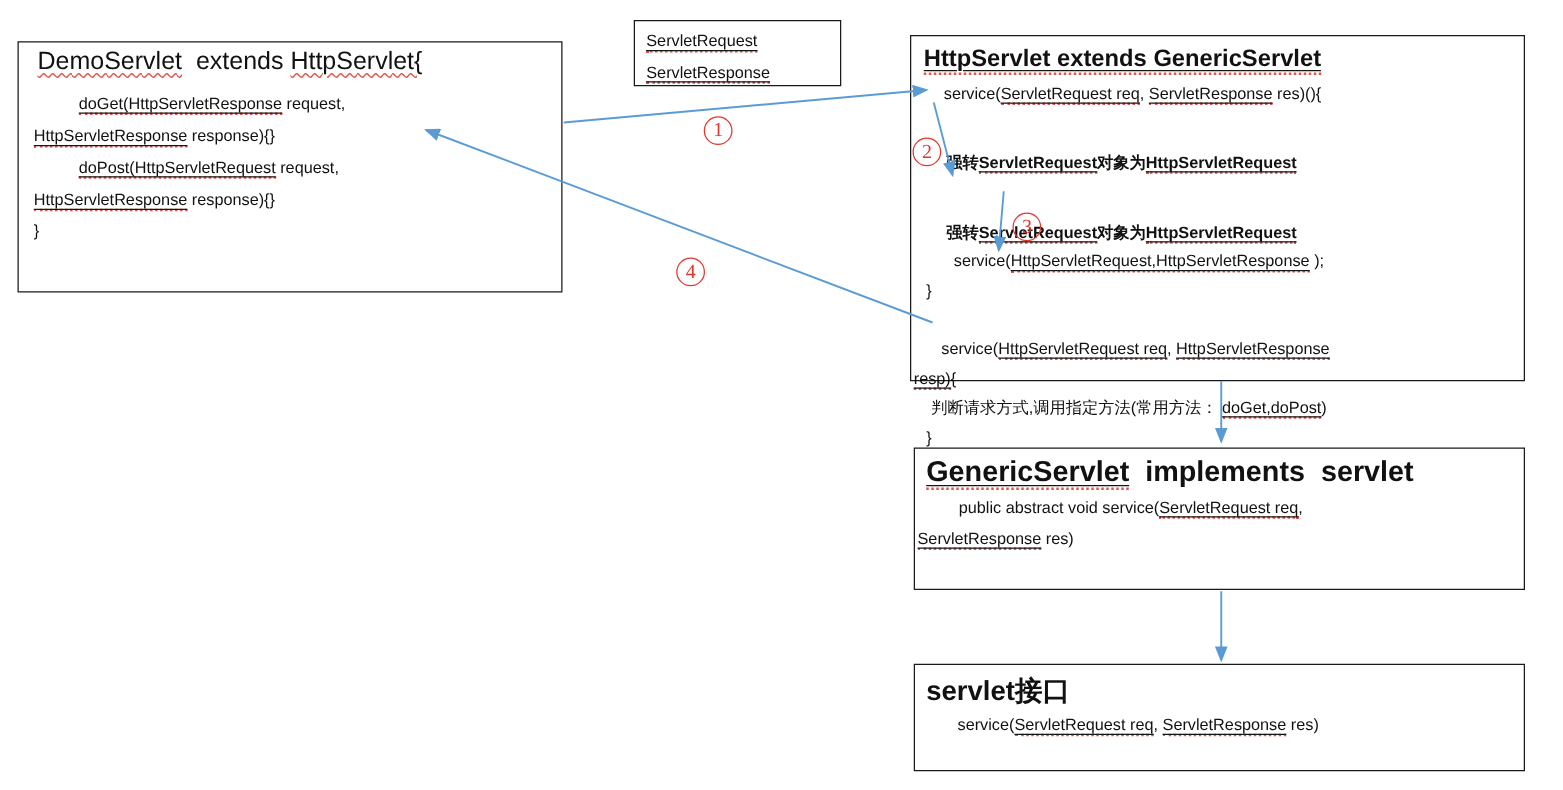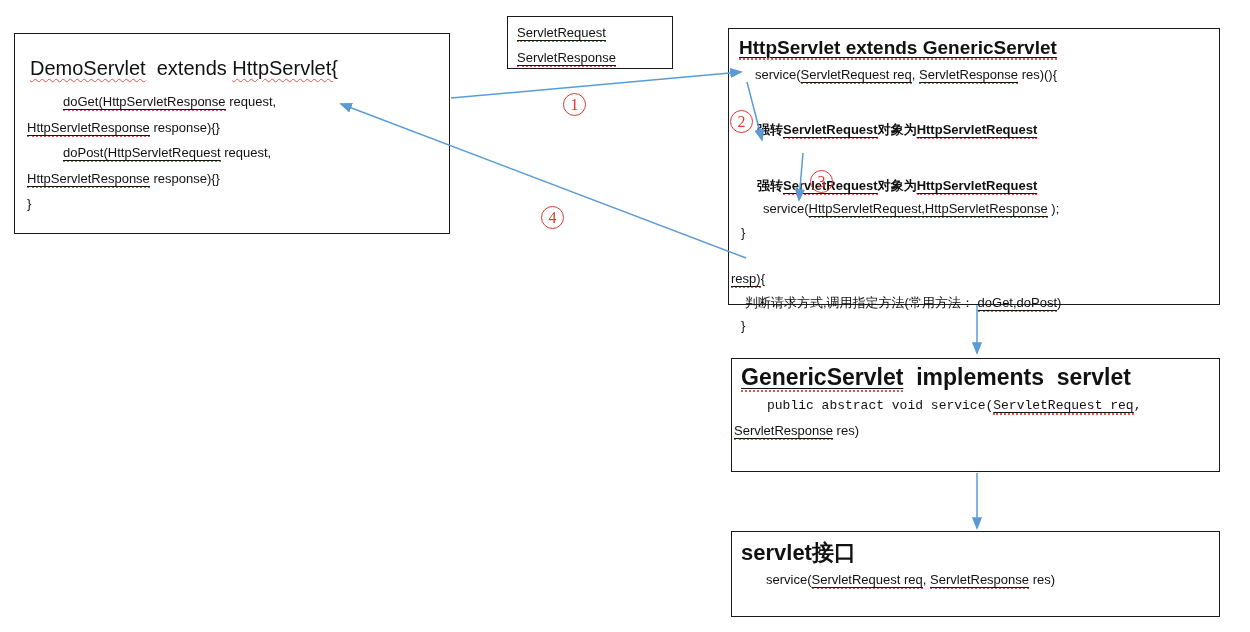--- a/index.html
+++ b/index.html
@@ -10,21 +10,21 @@
     font-family: "Liberation Sans", "DejaVu Sans", sans-serif;
     color: #111111;
     overflow: hidden;
   }
   .box {
     position: absolute;
     border: 1.5px solid #1a1a1a;
     background: #ffffff;
     box-sizing: border-box;
   }
-  #box-demo    { left: 14px;  top: 33px;  width: 436px; height: 201px; padding-top: 19px; }
+  #box-demo    { left: 14px;  top: 33px;  width: 436px; height: 201px; padding-top: 0; }
   #box-params  { left: 507px; top: 16px;  width: 166px; height: 53px;  padding-top: 3px; }
   #box-http    { left: 728px; top: 28px;  width: 492px; height: 277px; padding-top: 5px; }
   #box-generic { left: 731px; top: 358px; width: 489px; height: 114px; padding-top: 5px; }
   #box-servlet { left: 731px; top: 531px; width: 489px; height: 86px;  padding-top: 7px; }
 
   .bx-title { white-space: pre-wrap; }
   #box-demo    .bx-title { font-size: 20px; line-height: 30px; padding-left: 15px; margin-bottom: 6px; }
   #box-http    .bx-title { font-size: 19px; line-height: 27px; padding-left: 10px; margin-bottom: 2px; font-weight: bold; }
   #box-generic .bx-title { font-size: 23px; line-height: 27px; padding-left: 9px;  margin-bottom: 3px; font-weight: bold; }
   #box-servlet .bx-title { font-size: 22px; line-height: 27px; padding-left: 9px;  margin-bottom: 1px; font-weight: bold; }
@@ -37,21 +37,21 @@
   #box-servlet .ln { line-height: 25px;   min-height: 25px; }
 
   
   .i2  { padding-left: 2px; }
   .i12 { padding-left: 12px; }
   .i16 { padding-left: 16px; }
   .i24 { padding-left: 24px; }
   .i26 { padding-left: 26px; }
   .i28 { padding-left: 28px; margin-top: 32px; }
   .i34 { padding-left: 34px; }
-  .i35 { padding-left: 35px; font-family: Liberation Mono, monospace; }
+  .i35 { padding-left: 35px; }
   .i48 { padding-left: 48px; }
 
   
   .seg.b { font-weight: bold; }
   .seg.u {
     text-decoration: underline;
     text-decoration-color: #161616;
     text-decoration-thickness: 1px;
     text-underline-offset: 3px;
     border-bottom: 2px dotted #e2564a;
@@ -109,20 +109,21 @@
   </div>
 
   <div class="box" id="box-http">
     <div class="bx-title"><span class="seg b u">HttpServlet extends GenericServlet</span></div>
     <div class="ln i26"><span class="seg">service(</span><span class="seg u">ServletRequest req</span><span class="seg">, </span><span class="seg u">ServletResponse</span><span class="seg"> res)(){</span></div>
     <div class="ln i28"><span class="seg b">强转</span><span class="seg b u">ServletRequest</span><span class="seg b">对象为</span><span class="seg b u">HttpServletRequest</span></div>
     <div class="ln i28"><span class="seg b">强转</span><span class="seg b u">ServletRequest</span><span class="seg b">对象为</span><span class="seg b u">HttpServletRequest</span></div>
     <div class="ln i34"><span class="seg">service(</span><span class="seg u">HttpServletRequest,HttpServletResponse</span><span class="seg"> );</span></div>
     <div class="ln i12"><span class="seg">}</span></div>
     <div class="ln"></div>
+    <div class="ln i24"><span class="seg">service(</span><span class="seg u">HttpServletRequest req</span><span class="seg">, </span><span class="seg u">HttpServletResponse</span></div>
     <div class="ln i2"><span class="seg u">resp)</span><span class="seg">{</span></div>
     <div class="ln i16"><span class="seg">判断请求方式,调用指定方法(常用方法： </span><span class="seg u">doGet,doPost</span><span class="seg">)</span></div>
     <div class="ln i12"><span class="seg">}</span></div>
   </div>
 
   <div class="box" id="box-generic">
     <div class="bx-title"><span class="seg b u">GenericServlet</span><span class="seg b">  implements  servlet</span></div>
     <div class="ln i35"><span class="seg">public abstract void service(</span><span class="seg u">ServletRequest req</span><span class="seg">,</span></div>
     <div class="ln i2"><span class="seg u">ServletResponse</span><span class="seg"> res)</span></div>
   </div>

